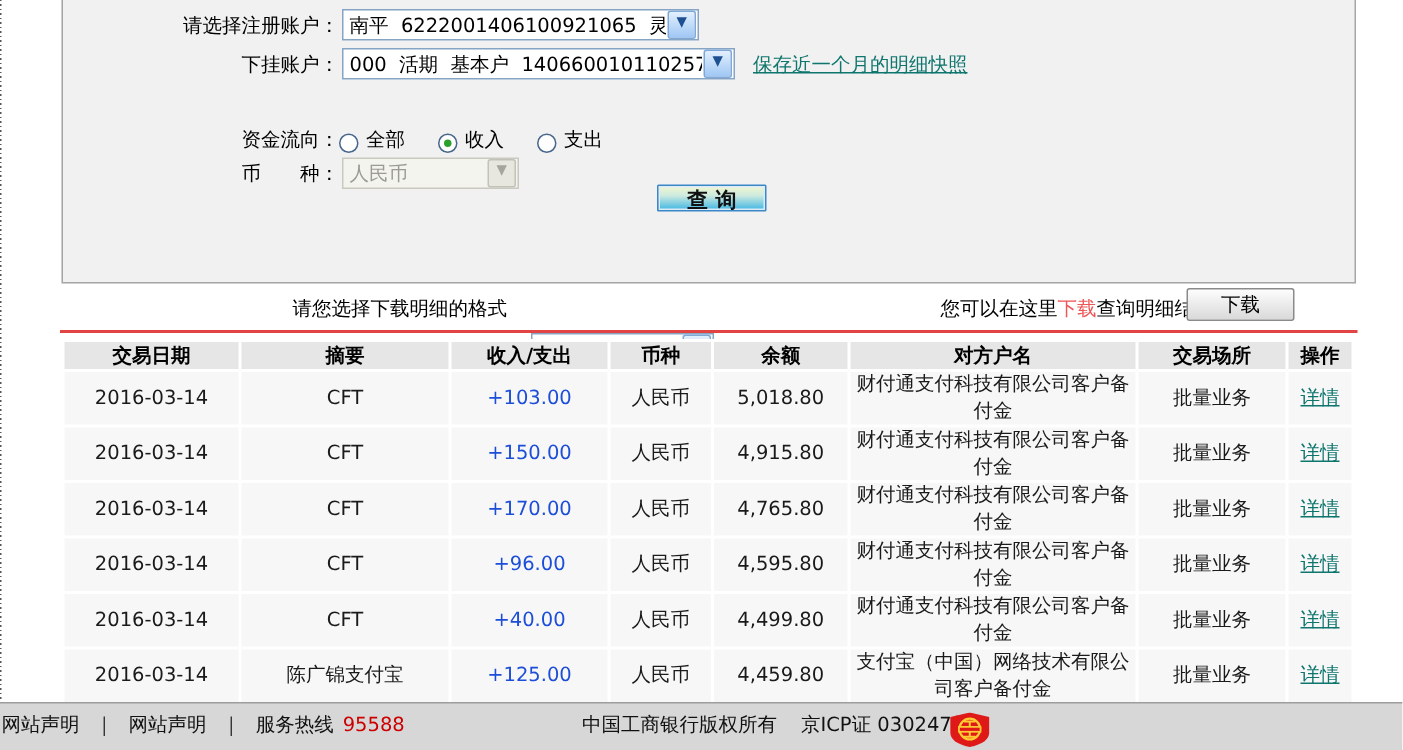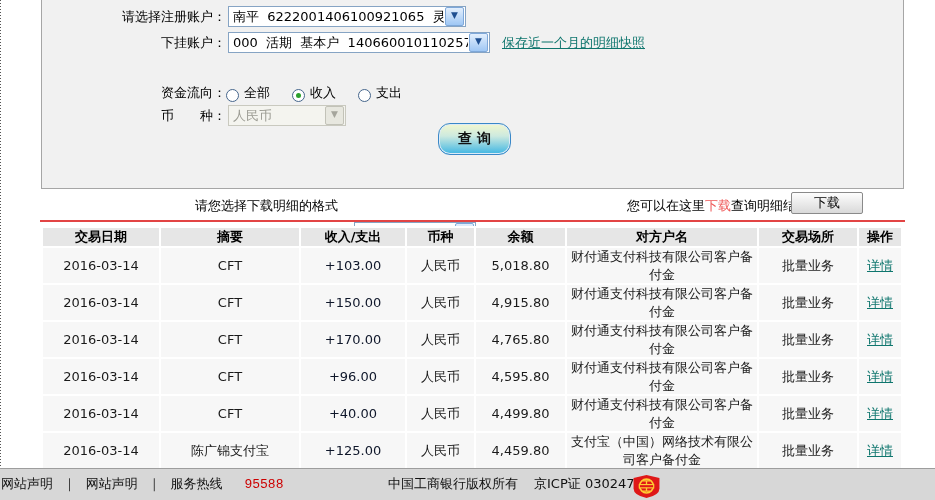--- a/index.html
+++ b/index.html
@@ -42,22 +42,22 @@
   .link{color:#0f766e;text-decoration:underline;cursor:pointer;}
   .radio-item{display:inline-flex;align-items:flex-end;margin-right:22px;}
   .radio{
     width:13px;height:13px;border-radius:50%;border:1px solid #46668c;background:#fff;
     box-sizing:border-box;display:inline-block;position:relative;margin-right:5px;cursor:pointer;flex:none;
   }
   .radio.selected::after{
     content:"";position:absolute;left:3px;top:3px;width:5px;height:5px;border-radius:50%;background:#2ca02c;
   }
   .query-btn{
-    position:absolute;left:396px;top:131px;width:73px;height:32px;
-    border:1px solid #3a88c8;border-radius:12px;
+    position:absolute;left:396px;top:131px;width:73px;height:18px;
+    border:1px solid #3a88c8;border-radius:1px;
     background:linear-gradient(#f2f7cf 0%,#cdeadf 40%,#3fb6e3 100%);
     box-shadow:0 0 0 1px #dcebf7 inset;
     font-family:inherit;font-size:14px;font-weight:bold;color:#111;cursor:pointer;white-space:pre;
   }
   
   .dl-label{position:absolute;left:195px;top:197px;text-align:right;}
   .dl-select{position:absolute;left:352px;top:193px;}
   .dl-hint{position:absolute;left:627px;top:197px;}
   .dl-hint .red-word{color:#ee5555;}
   .dl-btn{
@@ -72,30 +72,30 @@
     border-collapse:separate;border-spacing:2px;background:#fff;
     table-layout:fixed;font-size:13px;
   }
   .tx-table th{
     background:#e6e6e6;font-weight:bold;height:17px;padding:0;font-size:13px;text-align:center;
   }
   .tx-table td{
     background:#f7f7f7;text-align:center;height:33px;padding:0 2px;color:#1a1a1a;
     word-break:break-all;line-height:1.35;
   }
-  .tx-table td.amount{color:#0f172a;}
+  .tx-table td.amount{color:#1d4ed8;}
   
   .footer{
     position:absolute;left:0;top:468px;width:935px;height:32px;
     background:#d7d7d7;border-top:1px solid #9d9d9d;box-sizing:border-box;color:#111;
   }
   .footer-left{position:absolute;left:1px;top:0;line-height:30px;white-space:nowrap;}
   .footer-left .sep{margin:0 10px;}
   .footer-left a{color:#111;text-decoration:none;cursor:pointer;}
-  .hotline-num{color:#cc0000;margin-left:22px;font-family:Liberation Mono, monospace;}
+  .hotline-num{color:#cc0000;margin-left:6px;}
   .footer-center{position:absolute;left:388px;top:0;line-height:30px;white-space:nowrap;}
   .footer-center .icp{margin-left:16px;}
   .footer-badge{position:absolute;left:633px;top:6px;width:27px;height:23px;}
 </style>
 </head>
 <body>
 
 <div class="page">
   <div class="dotted-edge"></div>
 

